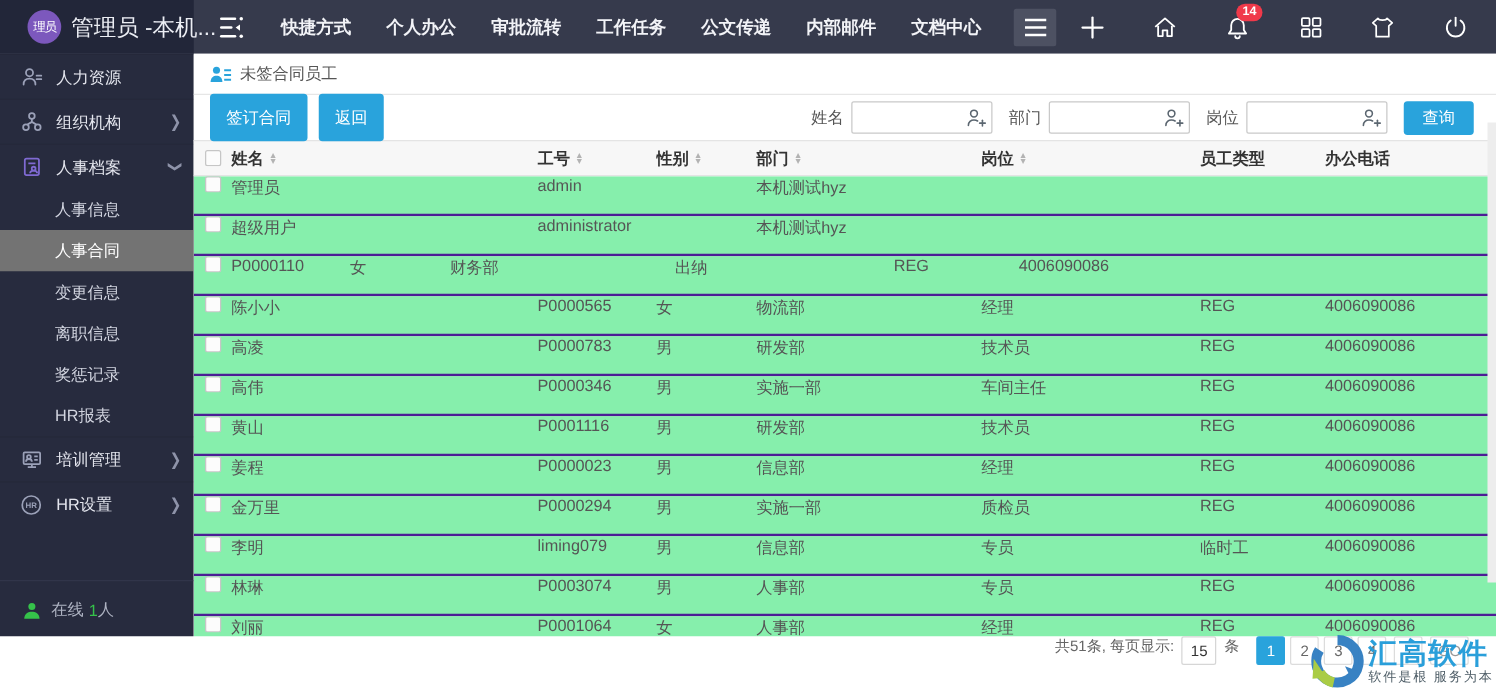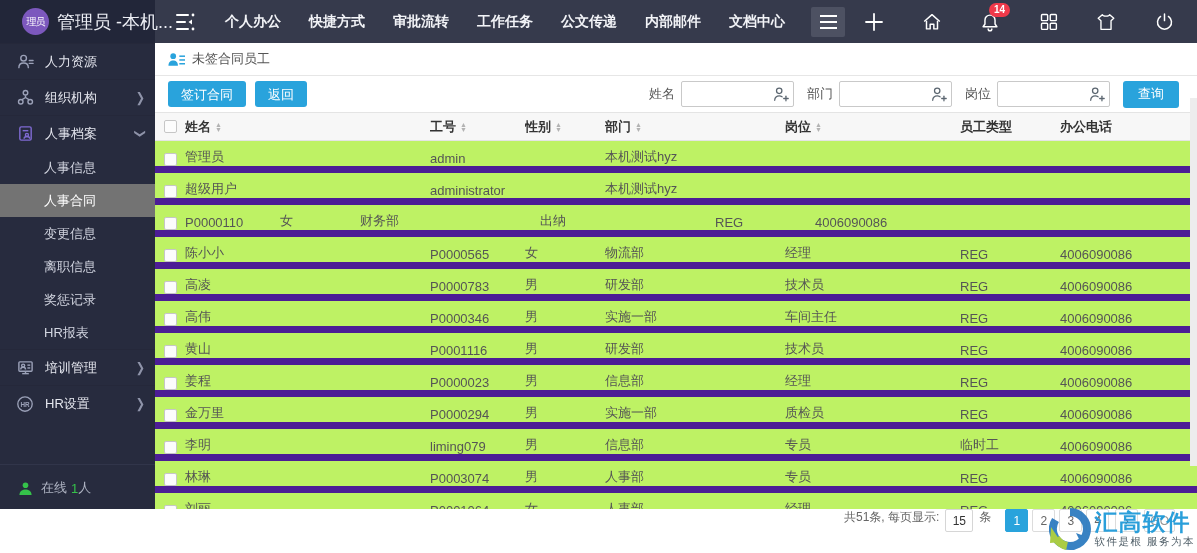--- a/index.html
+++ b/index.html
@@ -38,33 +38,33 @@
   .online-suffix { color:#aeb3c2; }
   .side-search { height:30px; background:#2e3247; border-radius:4px; display:flex; align-items:center; padding:0 8px; }
   .side-search input { flex:1; background:transparent; border:none; outline:none; color:#cfd3de; font-size:12px; min-width:0; font-family:inherit; }
   .side-search .mag { flex:none; cursor:pointer; }
 
   
   .main { position:absolute; top:43px; left:155px; width:1042px; height:510px; background:#fff; }
   .crumb-bar { height:33px; border-bottom:1px solid #e6e6e6; display:flex; align-items:center; padding-left:13px; }
   .crumb-label { font-size:13px; color:#555; margin-left:7px; font-weight:500; }
   .toolbar { height:36px; display:flex; align-items:center; padding:0 18px 0 13px; }
-  .btn-blue { background:#29a3dc; color:#fff; border:none; font-size:13px; height:26px; padding:5px 13px; border-radius:3px; cursor:pointer; margin-right:9px; font-family:inherit; }
+  .btn-blue { background:#29a3dc; color:#fff; border:none; font-size:13px; height:38px; padding:5px 13px; border-radius:3px; cursor:pointer; margin-right:9px; font-family:inherit; }
   .filters { margin-left:auto; display:flex; align-items:center; gap:13px; }
   .filter { display:flex; align-items:center; gap:6px; }
   .filter .f-label { font-size:13px; color:#555; }
   .f-input-wrap { position:relative; width:113px; height:26px; }
   .f-input-wrap input { width:100%; height:100%; border:1px solid #c9c9c9; border-radius:2px; padding:0 24px 0 6px; font-size:12px; color:#333; outline:none; font-family:inherit; }
   .f-input-wrap .p-icon { position:absolute; right:4px; top:4px; cursor:pointer; }
   .btn-query { background:#29a3dc; color:#fff; border:none; font-size:13px; height:27px; padding:0 15px; border-radius:3px; cursor:pointer; font-family:inherit; }
 
   
   .thead { height:29px; background:#f7f7f7; border-top:1px solid #e4e4e4; border-bottom:1px solid #e4e4e4; display:flex; align-items:center; }
   .tbody { height:369px; overflow:hidden; }
-  .trow { height:32px; display:flex; align-items:flex-end; border-bottom:7px solid #4c1d95; background:#bef264; }
+  .trow { height:32px; display:flex; align-items:flex-start; border-bottom:2px solid #4c1d95; background:#86efac; }
   .cell { font-size:13px; color:#555; white-space:nowrap; overflow:hidden; }
   .thead .cell { color:#333; font-weight:bold; display:flex; align-items:center; gap:4px; }
   .c0{width:30px; display:flex; justify-content:center;} .c1{width:245px;} .c2{width:95px;} .c3{width:80px;} .c4{width:180px;} .c5{width:175px;} .c6{width:100px;} .c7{width:137px;}
   .cb { width:13px; height:13px; border:1px solid #c6c6c6; border-radius:2px; background:#fcfcfc; cursor:pointer; }
   .sort { display:inline-flex; flex-direction:column; line-height:5px; font-size:7px; color:#b3b3b3; cursor:pointer; }
   .vscroll { position:absolute; top:98px; right:0; width:7px; height:368px; background:#ededed; }
 
   
   .footer { position:absolute; left:0; right:0; bottom:0; height:44px; background:#fff; display:flex; justify-content:flex-end; padding-right:22px; gap:6px; }
   .foot-label { font-size:12px; color:#666; }
@@ -96,22 +96,22 @@
           <line x1="4" y1="4" x2="15" y2="4"></line>
             <line x1="4" y1="11" x2="12" y2="11"></line>
             <line x1="4" y1="18" x2="15" y2="18"></line>
         </g>
         <circle cx="20" cy="4" r="1.4" fill="#fff"></circle>
           <circle cx="20" cy="18" r="1.4" fill="#fff"></circle>
         <path d="M19 8.5 L15.5 11 L19 13.5 Z" fill="#fff"></path>
       </svg>
     </div>
     <div class="topnav">
+        <div class="topnav-item">快捷方式</div>
         <div class="topnav-item">个人办公</div>
-        <div class="topnav-item">快捷方式</div>
         <div class="topnav-item">审批流转</div>
         <div class="topnav-item">工作任务</div>
         <div class="topnav-item">公文传递</div>
         <div class="topnav-item">内部邮件</div>
         <div class="topnav-item">文档中心</div>
       </div>
     <div class="hamburger">
         <i></i>
         <i></i>
         <i></i>

